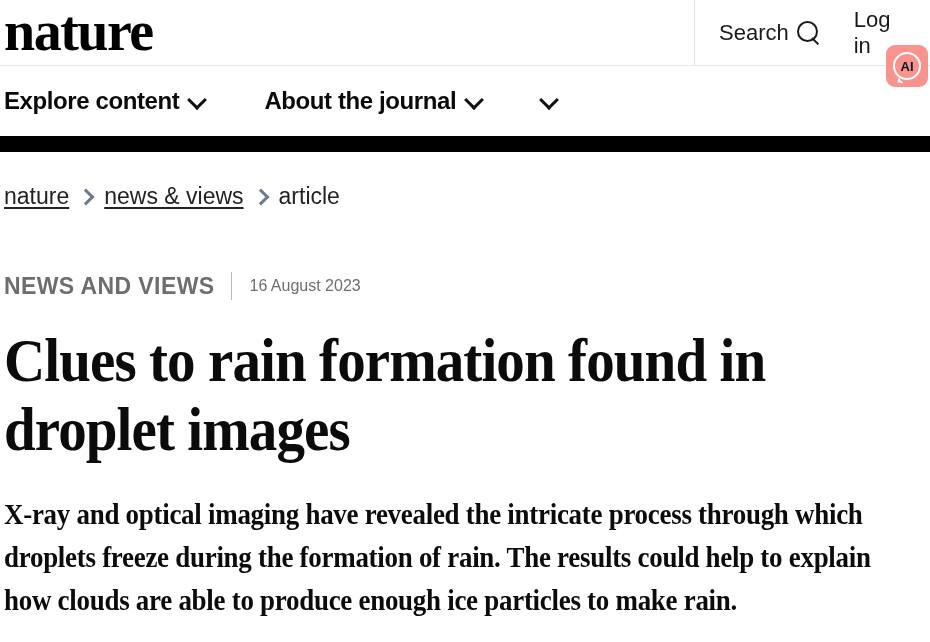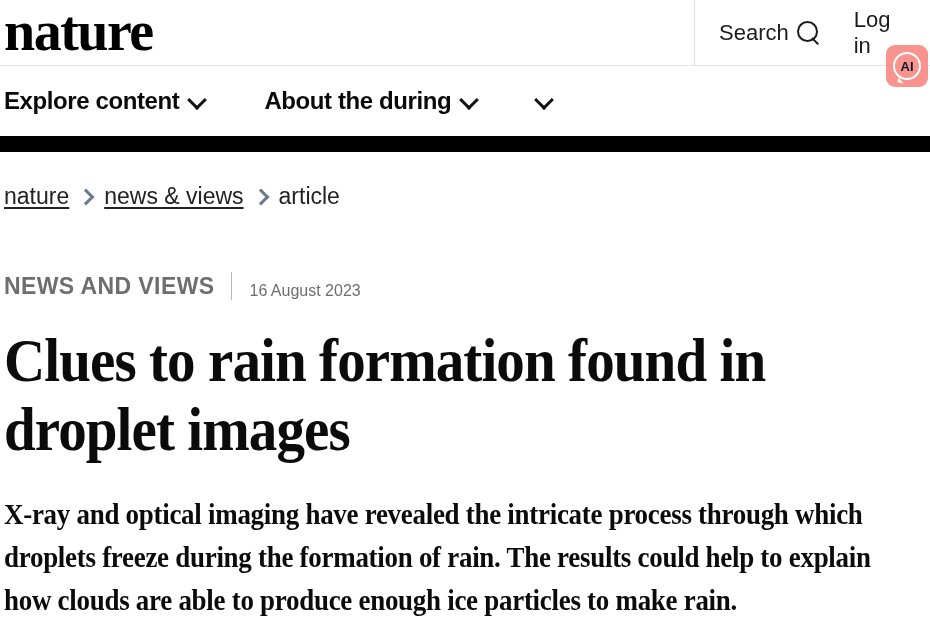--- a/index.html
+++ b/index.html
@@ -218,21 +218,21 @@
     position: absolute;
     left: 0px; top: 1px;
     width: 9px; height: 9px;
     border-right: 3.5px solid #6b7a8d;
     border-top: 3.5px solid #6b7a8d;
     transform: rotate(45deg);
   }
 
   .kicker-row {
     display: flex;
-    align-items: flex-end;
+    align-items: center;
     margin-top: 62px;
     gap: 0;
   }
   .kicker {
     font-family: "Liberation Sans", sans-serif;
     font-weight: 700;
     font-size: 23px;
     letter-spacing: 0.4px;
     color: #6e6e6e;
     text-transform: uppercase;
@@ -303,21 +303,21 @@
 </header>
 
 <nav class="site-nav">
 
   <div class="nav-item">
     <span>Explore content</span>
     <span class="chev-down"></span>
   </div>
 
   <div class="nav-item">
-    <span>About the during</span>
+    <span>About the journal</span>
     <span class="chev-down"></span>
   </div>
 
   <div class="nav-item">
     <span class="chev-down"></span>
   </div>
 
 </nav>
 
 <div class="black-rule"></div>

